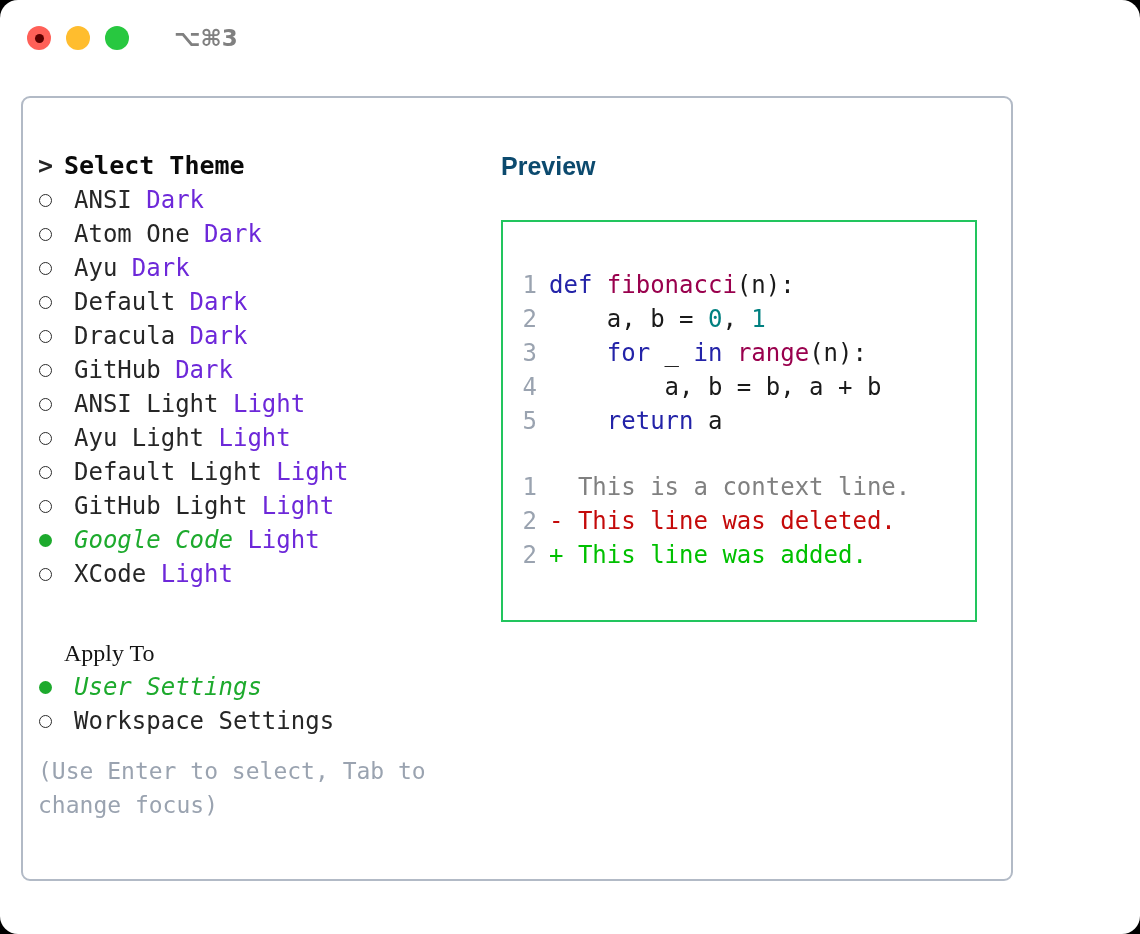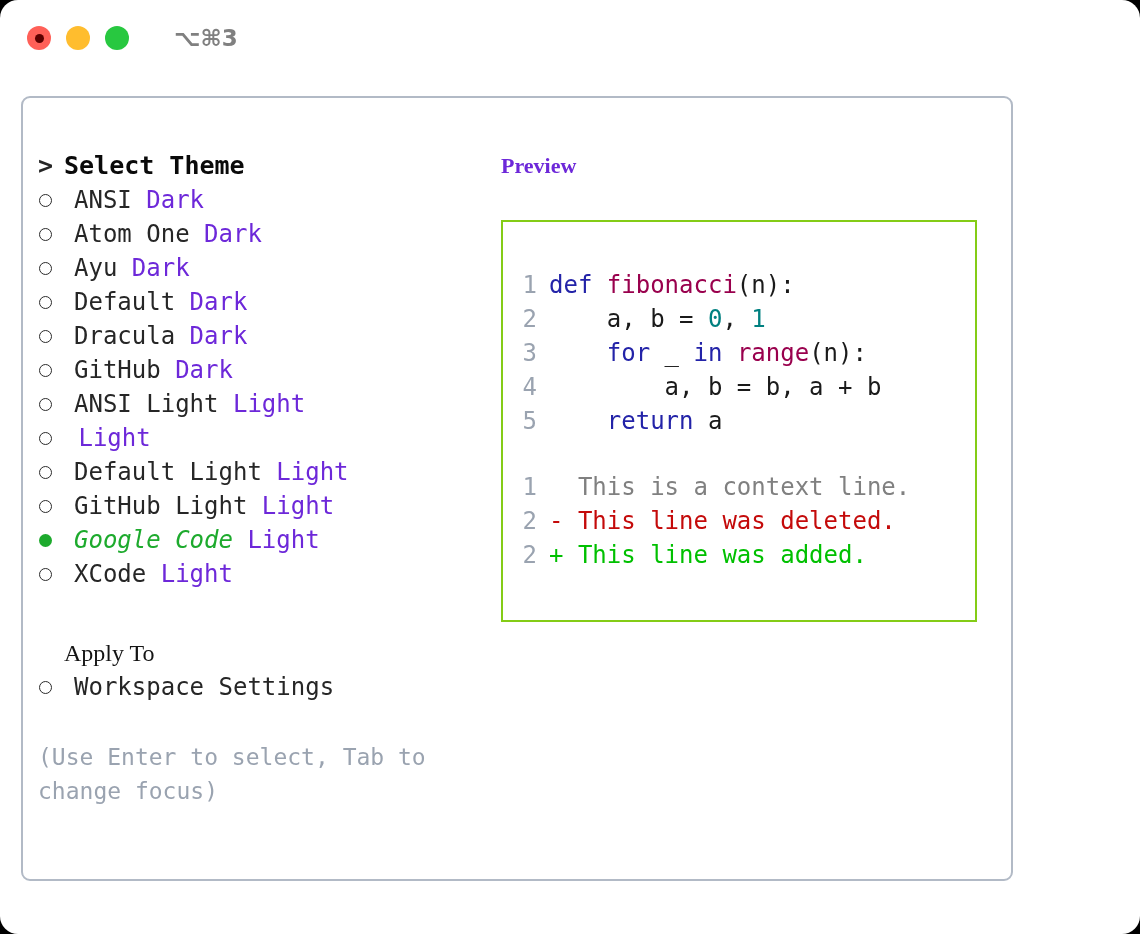--- a/index.html
+++ b/index.html
@@ -148,48 +148,48 @@
   .apply-head {
     font-size: 24px;
     line-height: 34px;
     color: #141414;
     padding-left: 26px;
     white-space: pre;
     font-family: Liberation Serif, serif;
   }
 
   .hint {
-    margin-top: 36px;
+    margin-top: 16px;
     color: #9aa3b0;
     font-size: 23px;
     line-height: 34px;
     width: 420px;
     white-space: pre-wrap;
     font-family: "DejaVu Sans Mono", monospace;
   }
 
   
   .right-col {
     position: absolute;
     left: 478px;
     top: 51px;
     width: 500px;
   }
   .preview-title {
-    font-size: 22px;
+    font-size: 25px;
     font-weight: bold;
-    color: #6d28d9;
-    line-height: 34px;
-    font-family: Liberation Serif, serif;
+    color: #0c4a6e;
+    line-height: 34px;
+    font-family: Liberation Sans, sans-serif;
   }
   .preview-box {
     margin-top: 37px;
     width: 476px;
     height: 402px;
-    border: 2px solid #84cc16;
+    border: 2px solid #22c55e;
     box-sizing: border-box;
     background: #ffffff;
     position: relative;
   }
   .code {
     position: absolute;
     left: 10px;
     top: 46px;
     font-size: 24px;
     line-height: 34px;
@@ -248,32 +248,33 @@
         </div>
 
         <div id="theme-list">
             <div class="row"><span class="marker-dot hollow"></span><span class="label">ANSI</span><span class="suffix"> Dark</span></div>
             <div class="row"><span class="marker-dot hollow"></span><span class="label">Atom One</span><span class="suffix"> Dark</span></div>
             <div class="row"><span class="marker-dot hollow"></span><span class="label">Ayu</span><span class="suffix"> Dark</span></div>
             <div class="row"><span class="marker-dot hollow"></span><span class="label">Default</span><span class="suffix"> Dark</span></div>
             <div class="row"><span class="marker-dot hollow"></span><span class="label">Dracula</span><span class="suffix"> Dark</span></div>
             <div class="row"><span class="marker-dot hollow"></span><span class="label">GitHub</span><span class="suffix"> Dark</span></div>
             <div class="row"><span class="marker-dot hollow"></span><span class="label">ANSI Light</span><span class="suffix"> Light</span></div>
-            <div class="row"><span class="marker-dot hollow"></span><span class="suffix"> Light</span></div>
+            <div class="row"><span class="marker-dot hollow"></span><span class="label">Ayu Light</span><span class="suffix"> Light</span></div>
             <div class="row"><span class="marker-dot hollow"></span><span class="label">Default Light</span><span class="suffix"> Light</span></div>
             <div class="row"><span class="marker-dot hollow"></span><span class="label">GitHub Light</span><span class="suffix"> Light</span></div>
             <div class="row"><span class="marker-dot filled"></span><span class="label sel">Google Code</span><span class="suffix"> Light</span></div>
             <div class="row"><span class="marker-dot hollow"></span><span class="label">XCode</span><span class="suffix"> Light</span></div>
           </div>
 
         <div class="section-gap"></div>
 
         <div class="apply-head">Apply To</div>
 
         <div id="apply-list">
+            <div class="row"><span class="marker-dot filled"></span><span class="label sel">User Settings</span></div>
             <div class="row"><span class="marker-dot hollow"></span><span class="label">Workspace Settings</span></div>
           </div>
 
         <div class="hint">(Use Enter to select, Tab to change focus)</div>
       </div>
 
       <div class="right-col">
         <div class="preview-title">Preview</div>
 
         <div class="preview-box">

